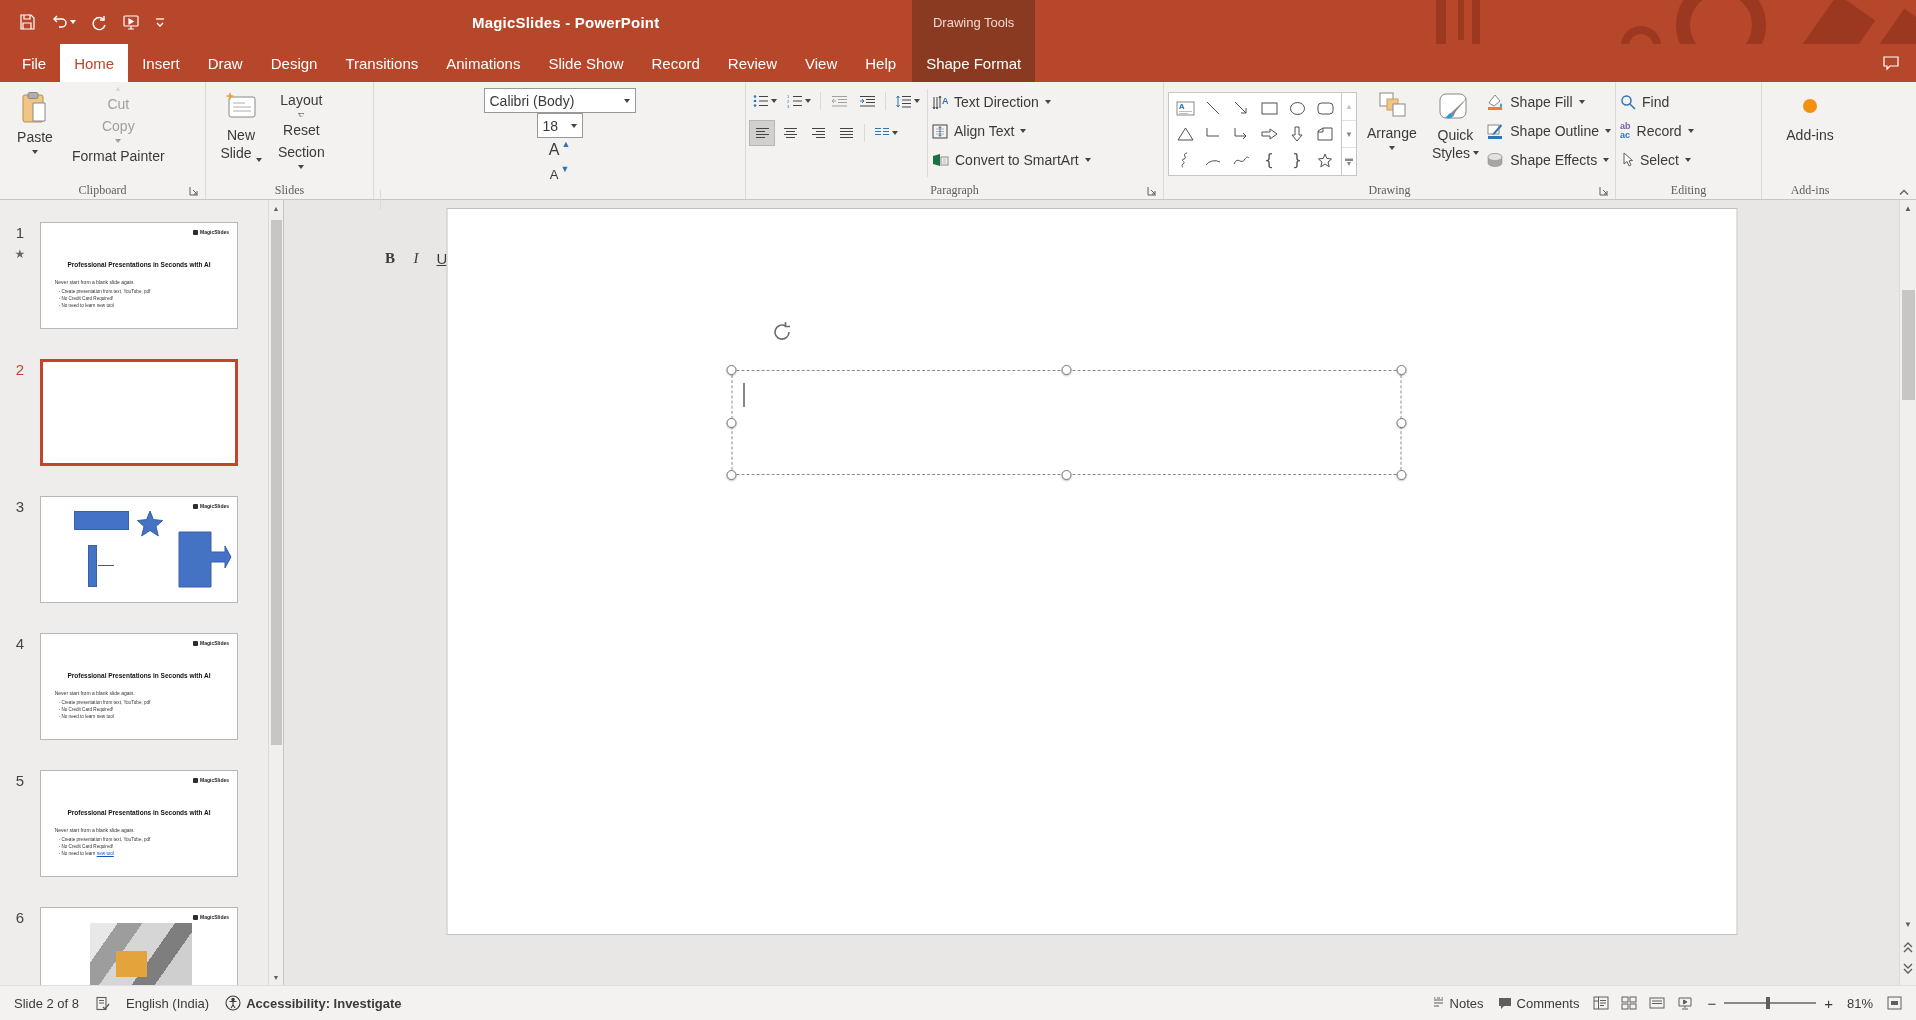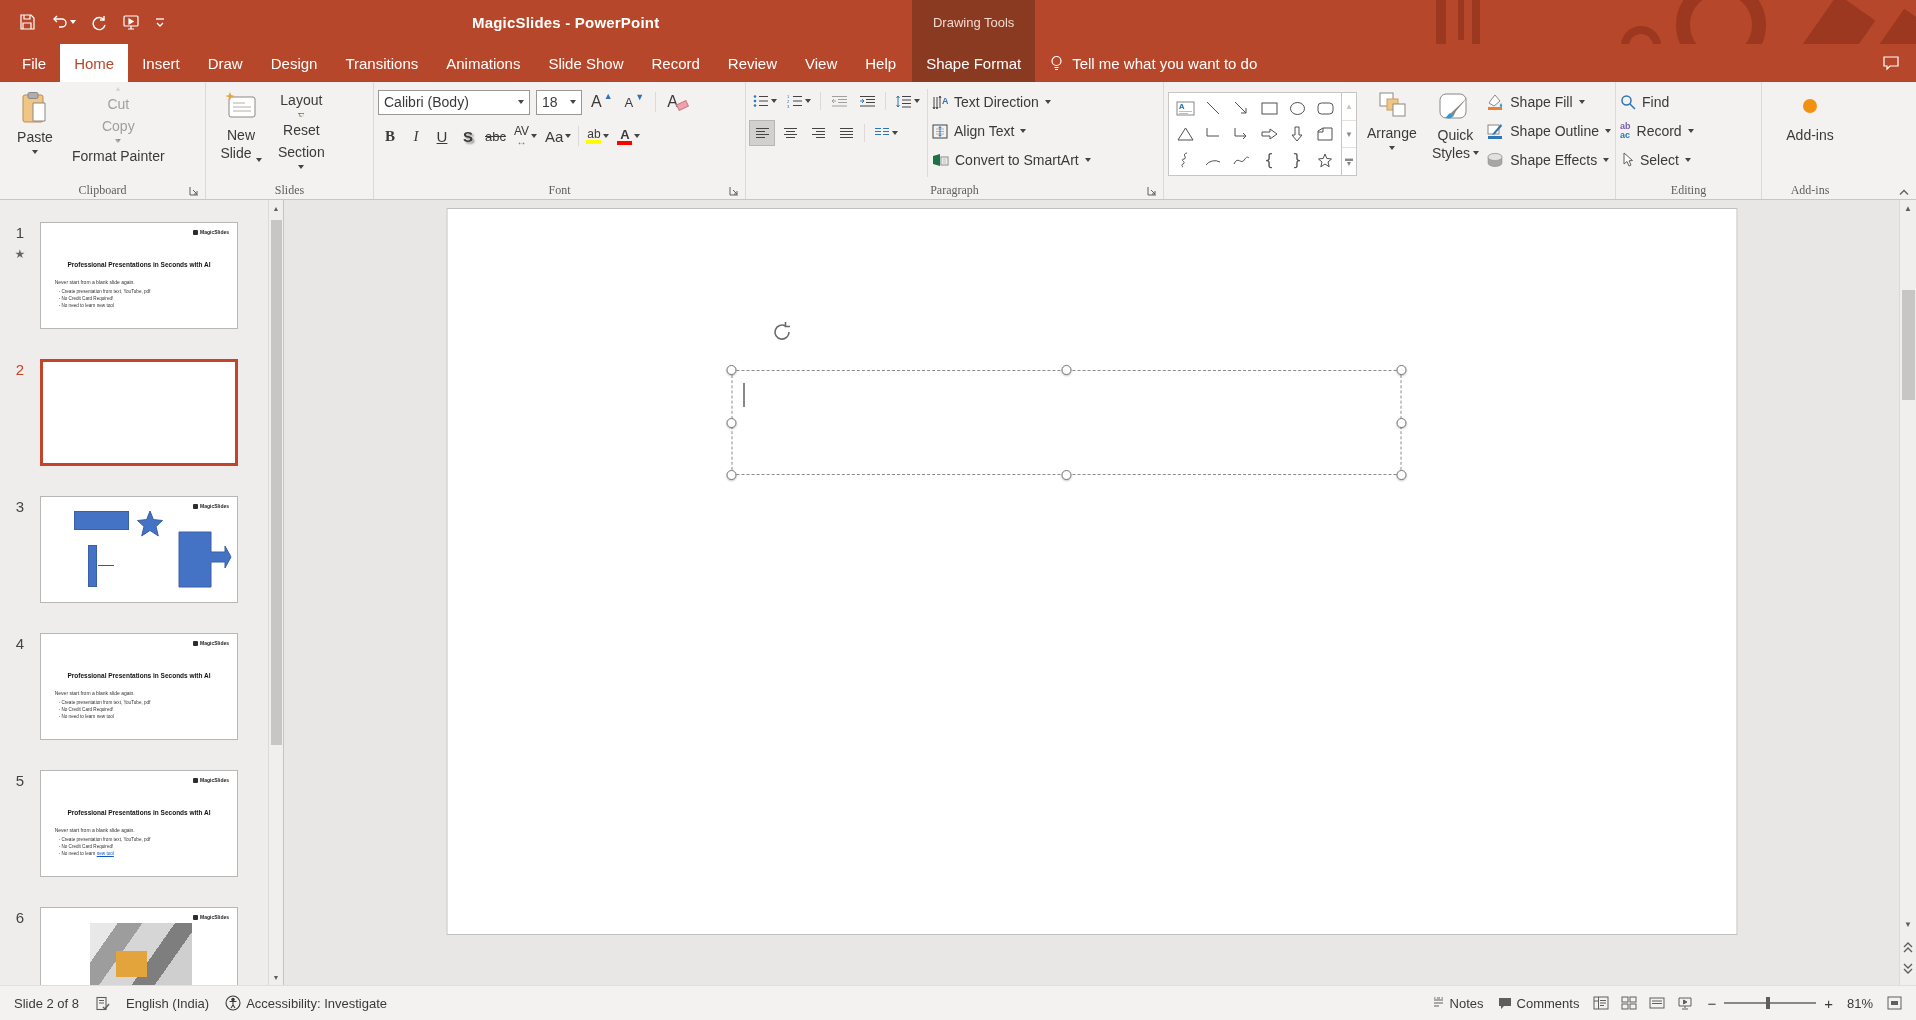--- a/index.html
+++ b/index.html
@@ -175,27 +175,20 @@
   <div class="tab">Animations</div>
   <div class="tab">Slide Show</div>
   <div class="tab">Record</div>
   <div class="tab">Review</div>
   <div class="tab">View</div>
   <div class="tab">Help</div>
   <div class="tab contextual">
     <span>Shape Format</span>
     <div class="ctx-header">Drawing Tools</div>
   </div>
-  <div class="tellme">
-    <svg width="15" height="17" viewBox="0 0 15 17" fill="none" stroke="#fff" stroke-width="1.2">
-      <circle cx="7.5" cy="6" r="4.5"></circle>
-        <path d="M5.5 12.5 h4 M6 14.5 h3"></path>
-    </svg>
-    <span>Tell me what you want to do</span>
-  </div>
   <div class="tab-comment">
     <svg width="18" height="16" viewBox="0 0 18 16" fill="none" stroke="#fff" stroke-width="1.2">
       <path d="M2 2 h14 v9 h-8 l-3 3 v-3 h-3 z"></path>
     </svg>
   </div>
 </div>
 
 <div class="ribbon">
 
   <div class="rgroup" style="width:206px;">
@@ -290,21 +283,21 @@
       </div>
     </div>
     <div class="rg-label">
         <span>Slides</span>
       </div>
   </div>
 
   <div class="rgroup" style="width:372px;">
     <div class="rg-content">
       <div class="fontcol" style="width:100%;">
-        <div class="frow" style="gap:6px;">
+        <div class="frow" style="gap:0;flex-direction:column;">
           <div class="combo" style="width:152px;">
             <span>Calibri (Body)</span>
               <span class="car"></span>
           </div>
           <div class="combo" style="width:46px;">
             <span>18</span>
               <span class="car"></span>
           </div>
           <div class="fbtn">
             <span class="glyph" style="font-size:16px;">A</span>
@@ -634,20 +627,26 @@
         <div class="menu-row">
           <svg width="18" height="16" viewBox="0 0 18 16">
               <ellipse cx="9" cy="11" rx="7" ry="3.5" fill="#c8c6c4"></ellipse>
               <path d="M2 5 a7 3.5 0 0 1 14 0 v6 a7 3.5 0 0 1 -14 0 z" fill="#a8a6a4" stroke="#8a8886" stroke-width=".5"></path>
               <ellipse cx="9" cy="5" rx="7" ry="3.5" fill="#e3e1df" stroke="#8a8886" stroke-width=".5"></ellipse>
             </svg>
           <span>Shape Effects</span>
             <span class="car"></span>
         </div>
       </div>
+    </div>
+    <div class="rg-label">
+        <span>Drawing</span>
+      <svg class="launcher" width="10" height="10" viewBox="0 0 10 10" fill="none" stroke="#605e5c" stroke-width="1">
+          <path d="M1 1 v8 h8 M4 4 l4 4 M8 5 v3 h-3"></path>
+        </svg>
     </div>
   </div>
 
   <div class="rgroup" style="width:146px;">
     <div class="rg-content">
       <div class="stack" style="padding-top:4px;">
         <div class="menu-row">
           <svg width="16" height="16" viewBox="0 0 16 16" fill="none" stroke="#2e75b6" stroke-width="1.5">
               <circle cx="6.5" cy="6.5" r="4.5"></circle>
               <path d="M10 10 L15 15"></path>
@@ -858,21 +857,21 @@
   </div>
   <div class="sb-item">
       <span>English (India)</span>
     </div>
   <div class="sb-item">
     <svg width="16" height="16" viewBox="0 0 16 16" fill="none" stroke="#3b3a39" stroke-width="1.1">
         <circle cx="8" cy="8" r="7"></circle>
         <circle cx="8" cy="4.6" r="1.2" fill="#3b3a39"></circle>
         <path d="M4.5 6.5 h7 M8 6.5 v3.5 M8 10 l-2 3 M8 10 l2 3"></path>
       </svg>
-    <span style="font-weight:normal;">Accessibility: Investigate</span>
+    <span style="font-weight:bold;">Accessibility: Investigate</span>
   </div>
   <div class="sb-right">
     <div class="sb-item">
       <svg width="13" height="13" viewBox="0 0 13 13" stroke="#605e5c" fill="none">
           <path d="M2 3 h9 M2 6 h9 M2 9 h5"></path>
           <path d="M2 1 L6.5 1 M6.5 1 L11 1" stroke-dasharray="1.5 1.5"></path>
         </svg>
       <span>Notes</span>
     </div>
     <div class="sb-item">

